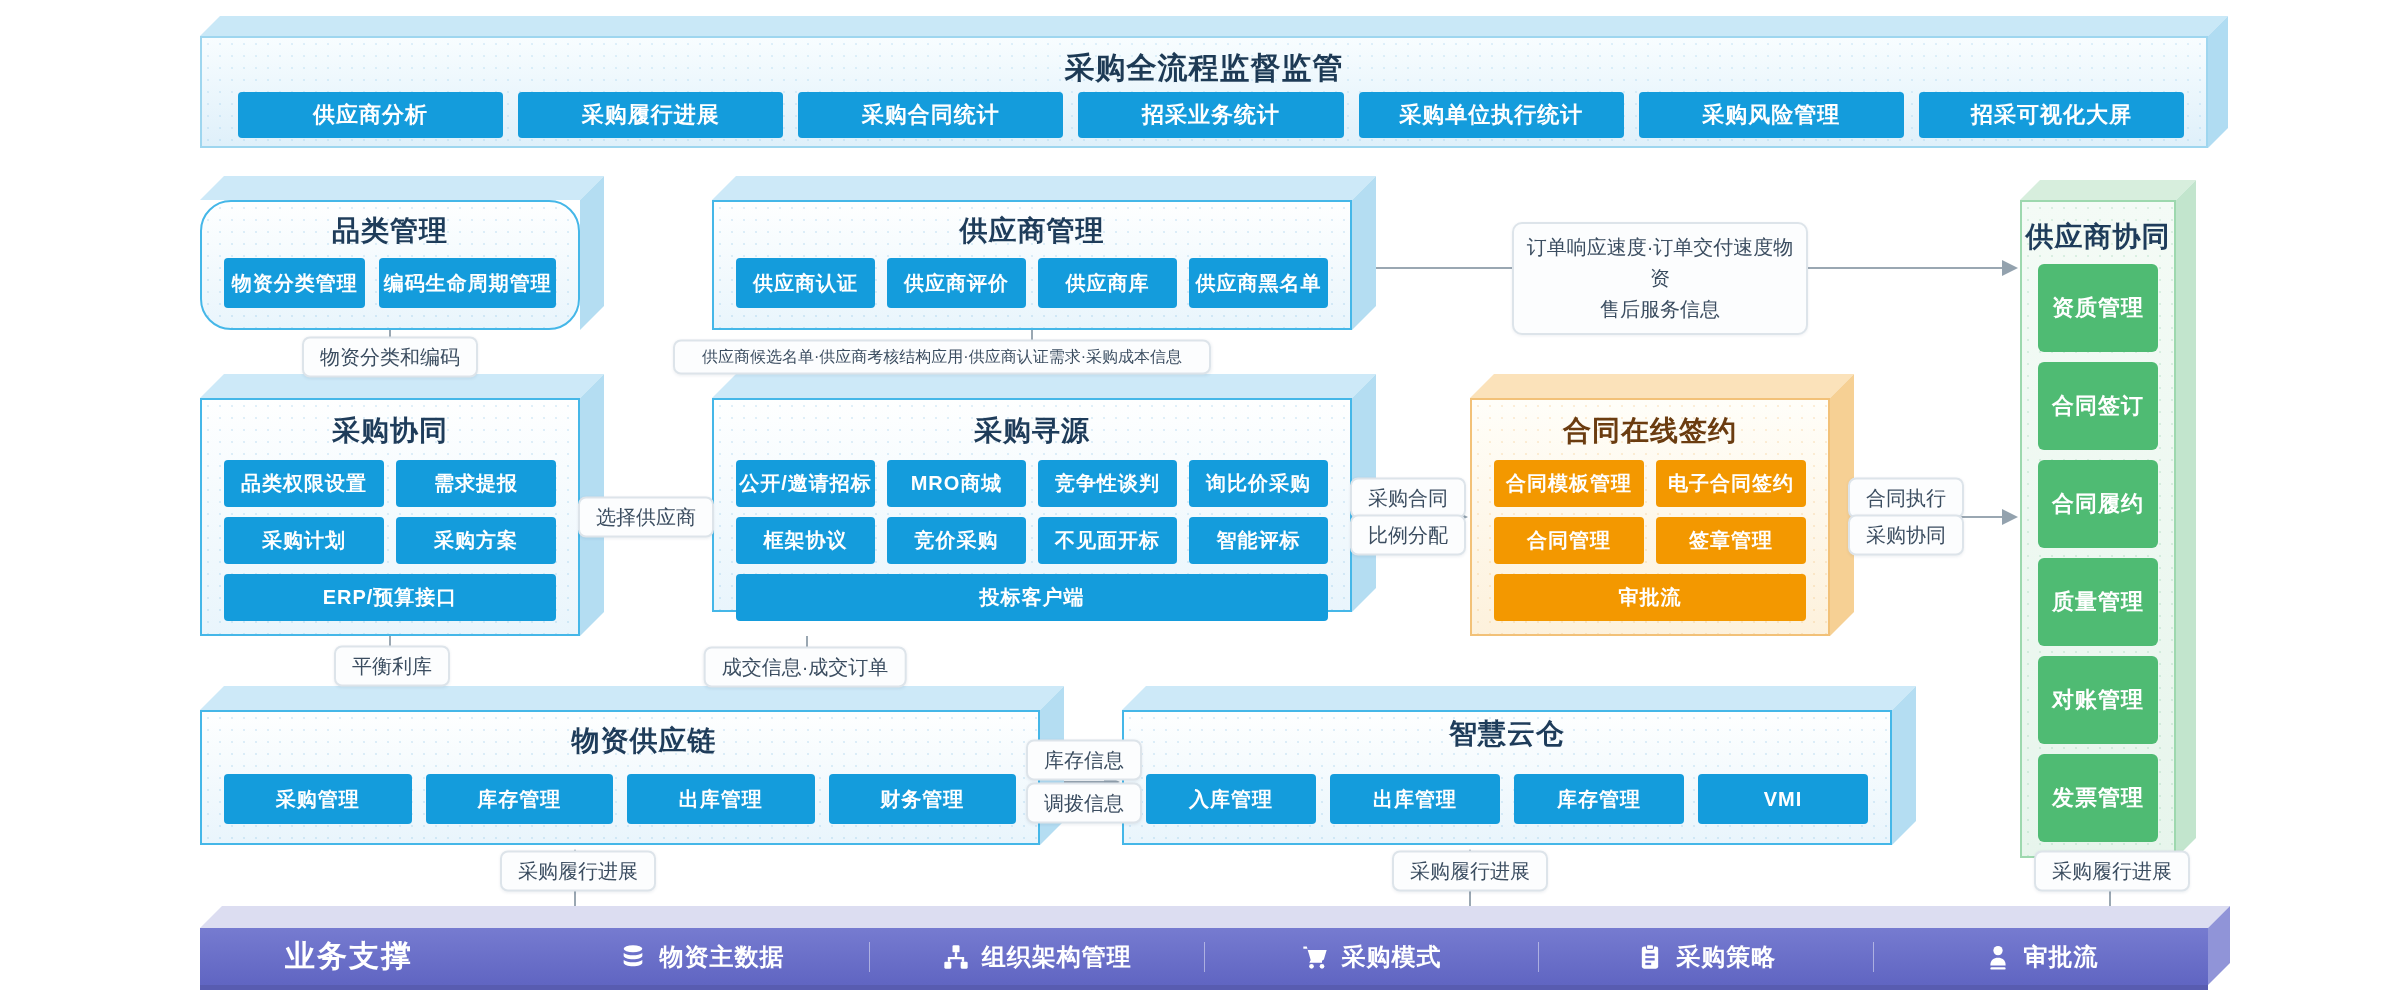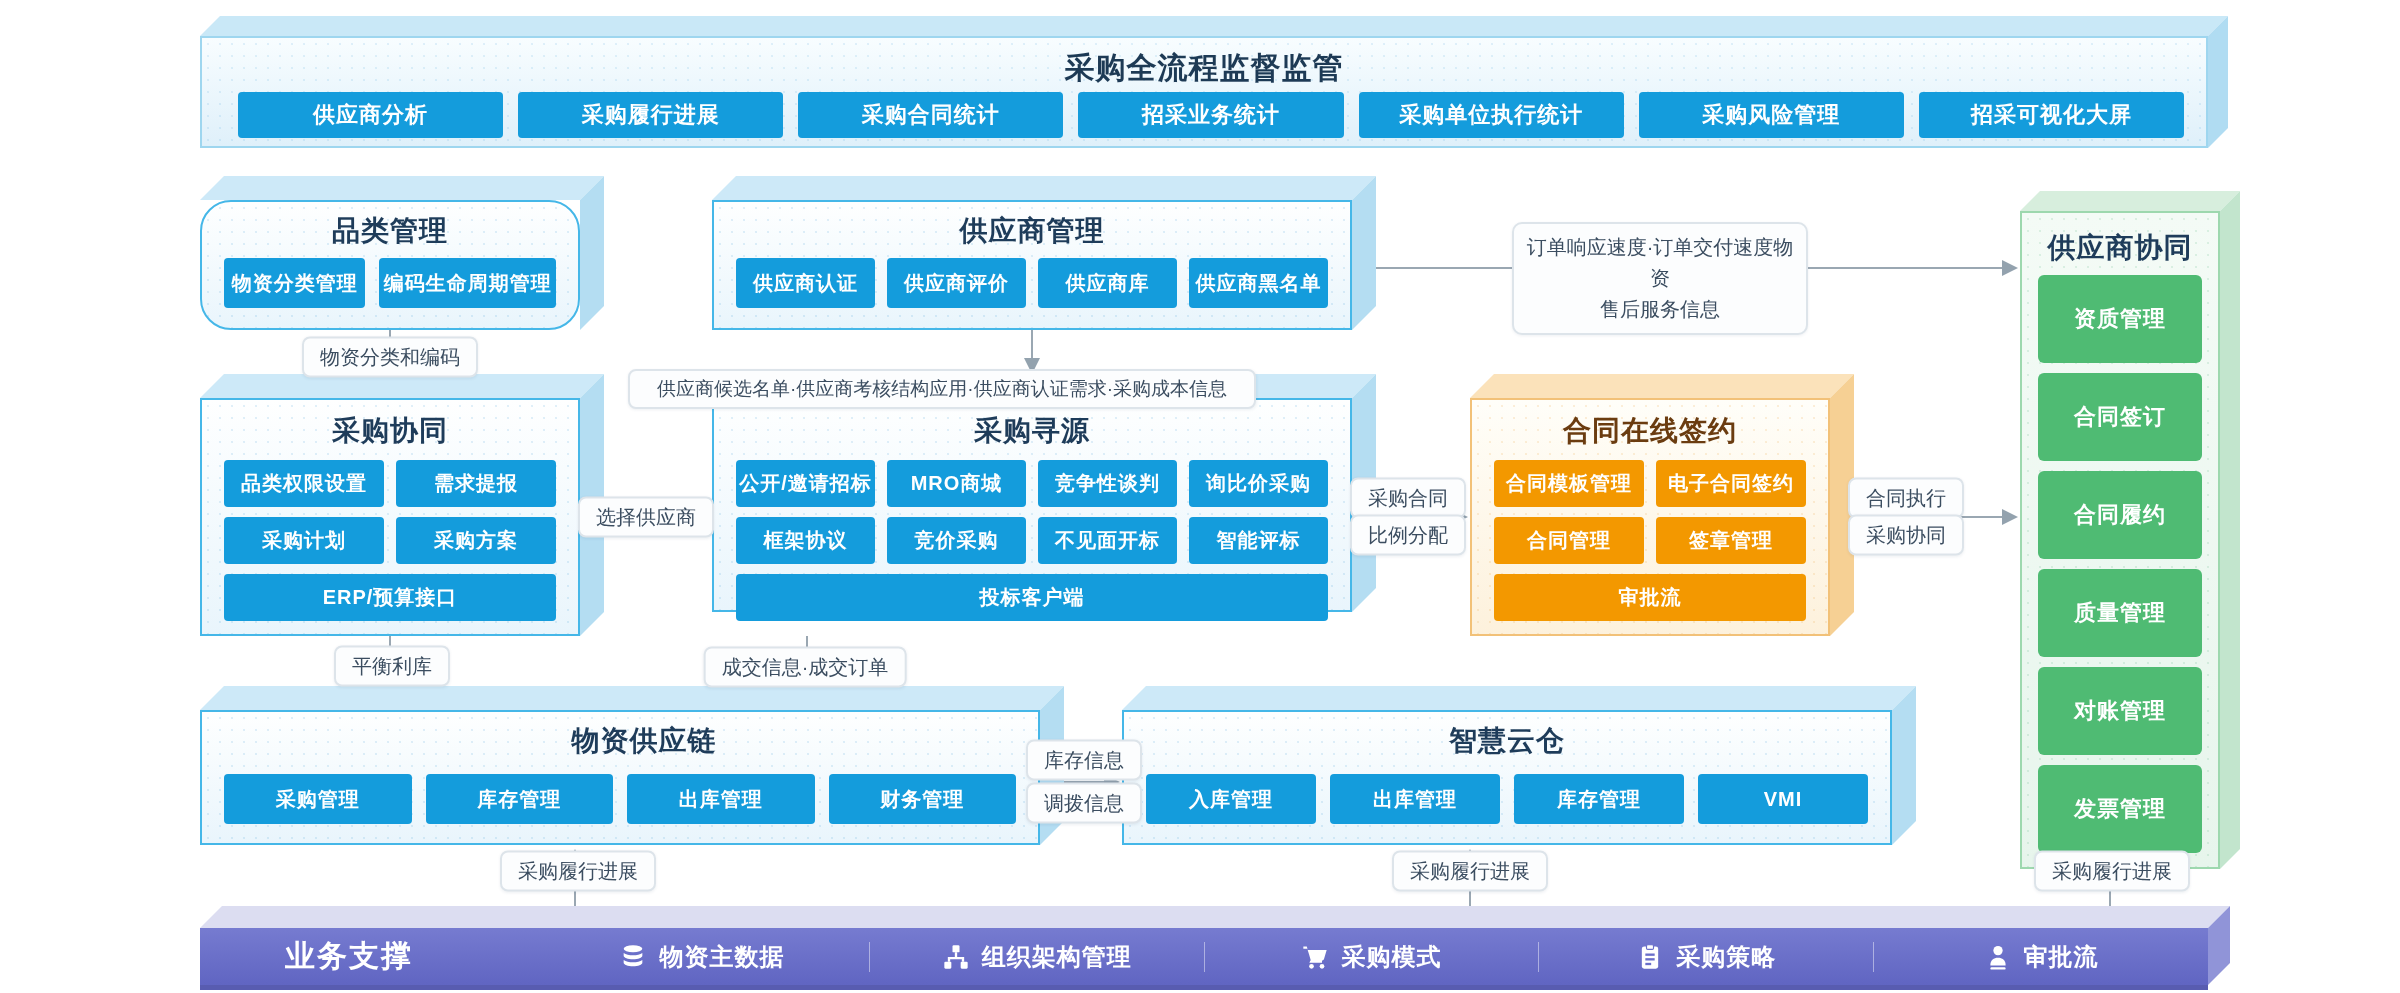--- a/index.html
+++ b/index.html
@@ -43,21 +43,21 @@
        cursor:pointer;white-space:nowrap;}
   .panel .btn{font-size:22px;}
   .btn.ob{background:#f39800;}
   .gcol{position:absolute;left:16px;right:16px;top:62px;display:flex;flex-direction:column;gap:10px;}
   .btn.gb{flex:none;height:88px;background:#4fbb73;border-radius:6px;font-size:22px;}
 
   
   .pill{position:absolute;transform:translate(-50%,-50%);z-index:3;background:#fcfdfe;
         border:2px solid #dde4ea;border-radius:8px;color:#3b4d60;font-size:20px;
         padding:5px 16px;white-space:nowrap;box-shadow:0 1px 3px rgba(40,70,100,.08);}
-  .pill.small-font{font-size:19px;padding:5px 27px;margin-top:32px;}
+  .pill.small-font{font-size:16px;padding:5px 27px;}
   .note{position:absolute;z-index:3;background:#fcfdfe;border:2px solid #dde4ea;border-radius:10px;
         color:#3b4d60;font-size:20px;line-height:1.55;text-align:center;padding:8px 10px;
         box-shadow:0 1px 3px rgba(40,70,100,.08);}
 
   
   .footer{position:absolute;left:200px;top:928px;width:2008px;height:62px;z-index:2;
         box-sizing:border-box;background:linear-gradient(#767bd0,#6065c2);
         border-bottom:5px solid #585cb0;display:flex;align-items:center;
         --d:22px;}
   .footer::before{content:"";position:absolute;left:0;top:calc(-1 * var(--d));
@@ -189,30 +189,30 @@
     <div class="box-title" style="margin-top:10px;padding-left:48px;">物资供应链</div>
     <div class="row1" style="top:62px;">
       <div class="btn">采购管理</div>
       <div class="btn">库存管理</div>
       <div class="btn">出库管理</div>
       <div class="btn">财务管理</div>
     </div>
   </div>
 
   <div class="box blue" style="left:1122px;top:710px;width:770px;height:135px;">
-    <div class="box-title" style="margin-top:10px;">智慧云仓</div>
+    <div class="box-title" style="margin-top:3px;">智慧云仓</div>
     <div class="row1" style="top:62px;">
       <div class="btn">入库管理</div>
       <div class="btn">出库管理</div>
       <div class="btn">库存管理</div>
       <div class="btn">VMI</div>
     </div>
   </div>
 
-  <div class="box green" style="left:2020px;top:211px;width:200px;height:658px;">
+  <div class="box green" style="left:2020px;top:200px;width:156px;height:658px;">
     <div class="box-title" style="margin-top:16px;color:#1e3c5a;">供应商协同</div>
     <div class="gcol">
       <div class="btn gb">资质管理</div>
       <div class="btn gb">合同签订</div>
       <div class="btn gb">合同履约</div>
       <div class="btn gb">质量管理</div>
       <div class="btn gb">对账管理</div>
       <div class="btn gb">发票管理</div>
     </div>
   </div>

